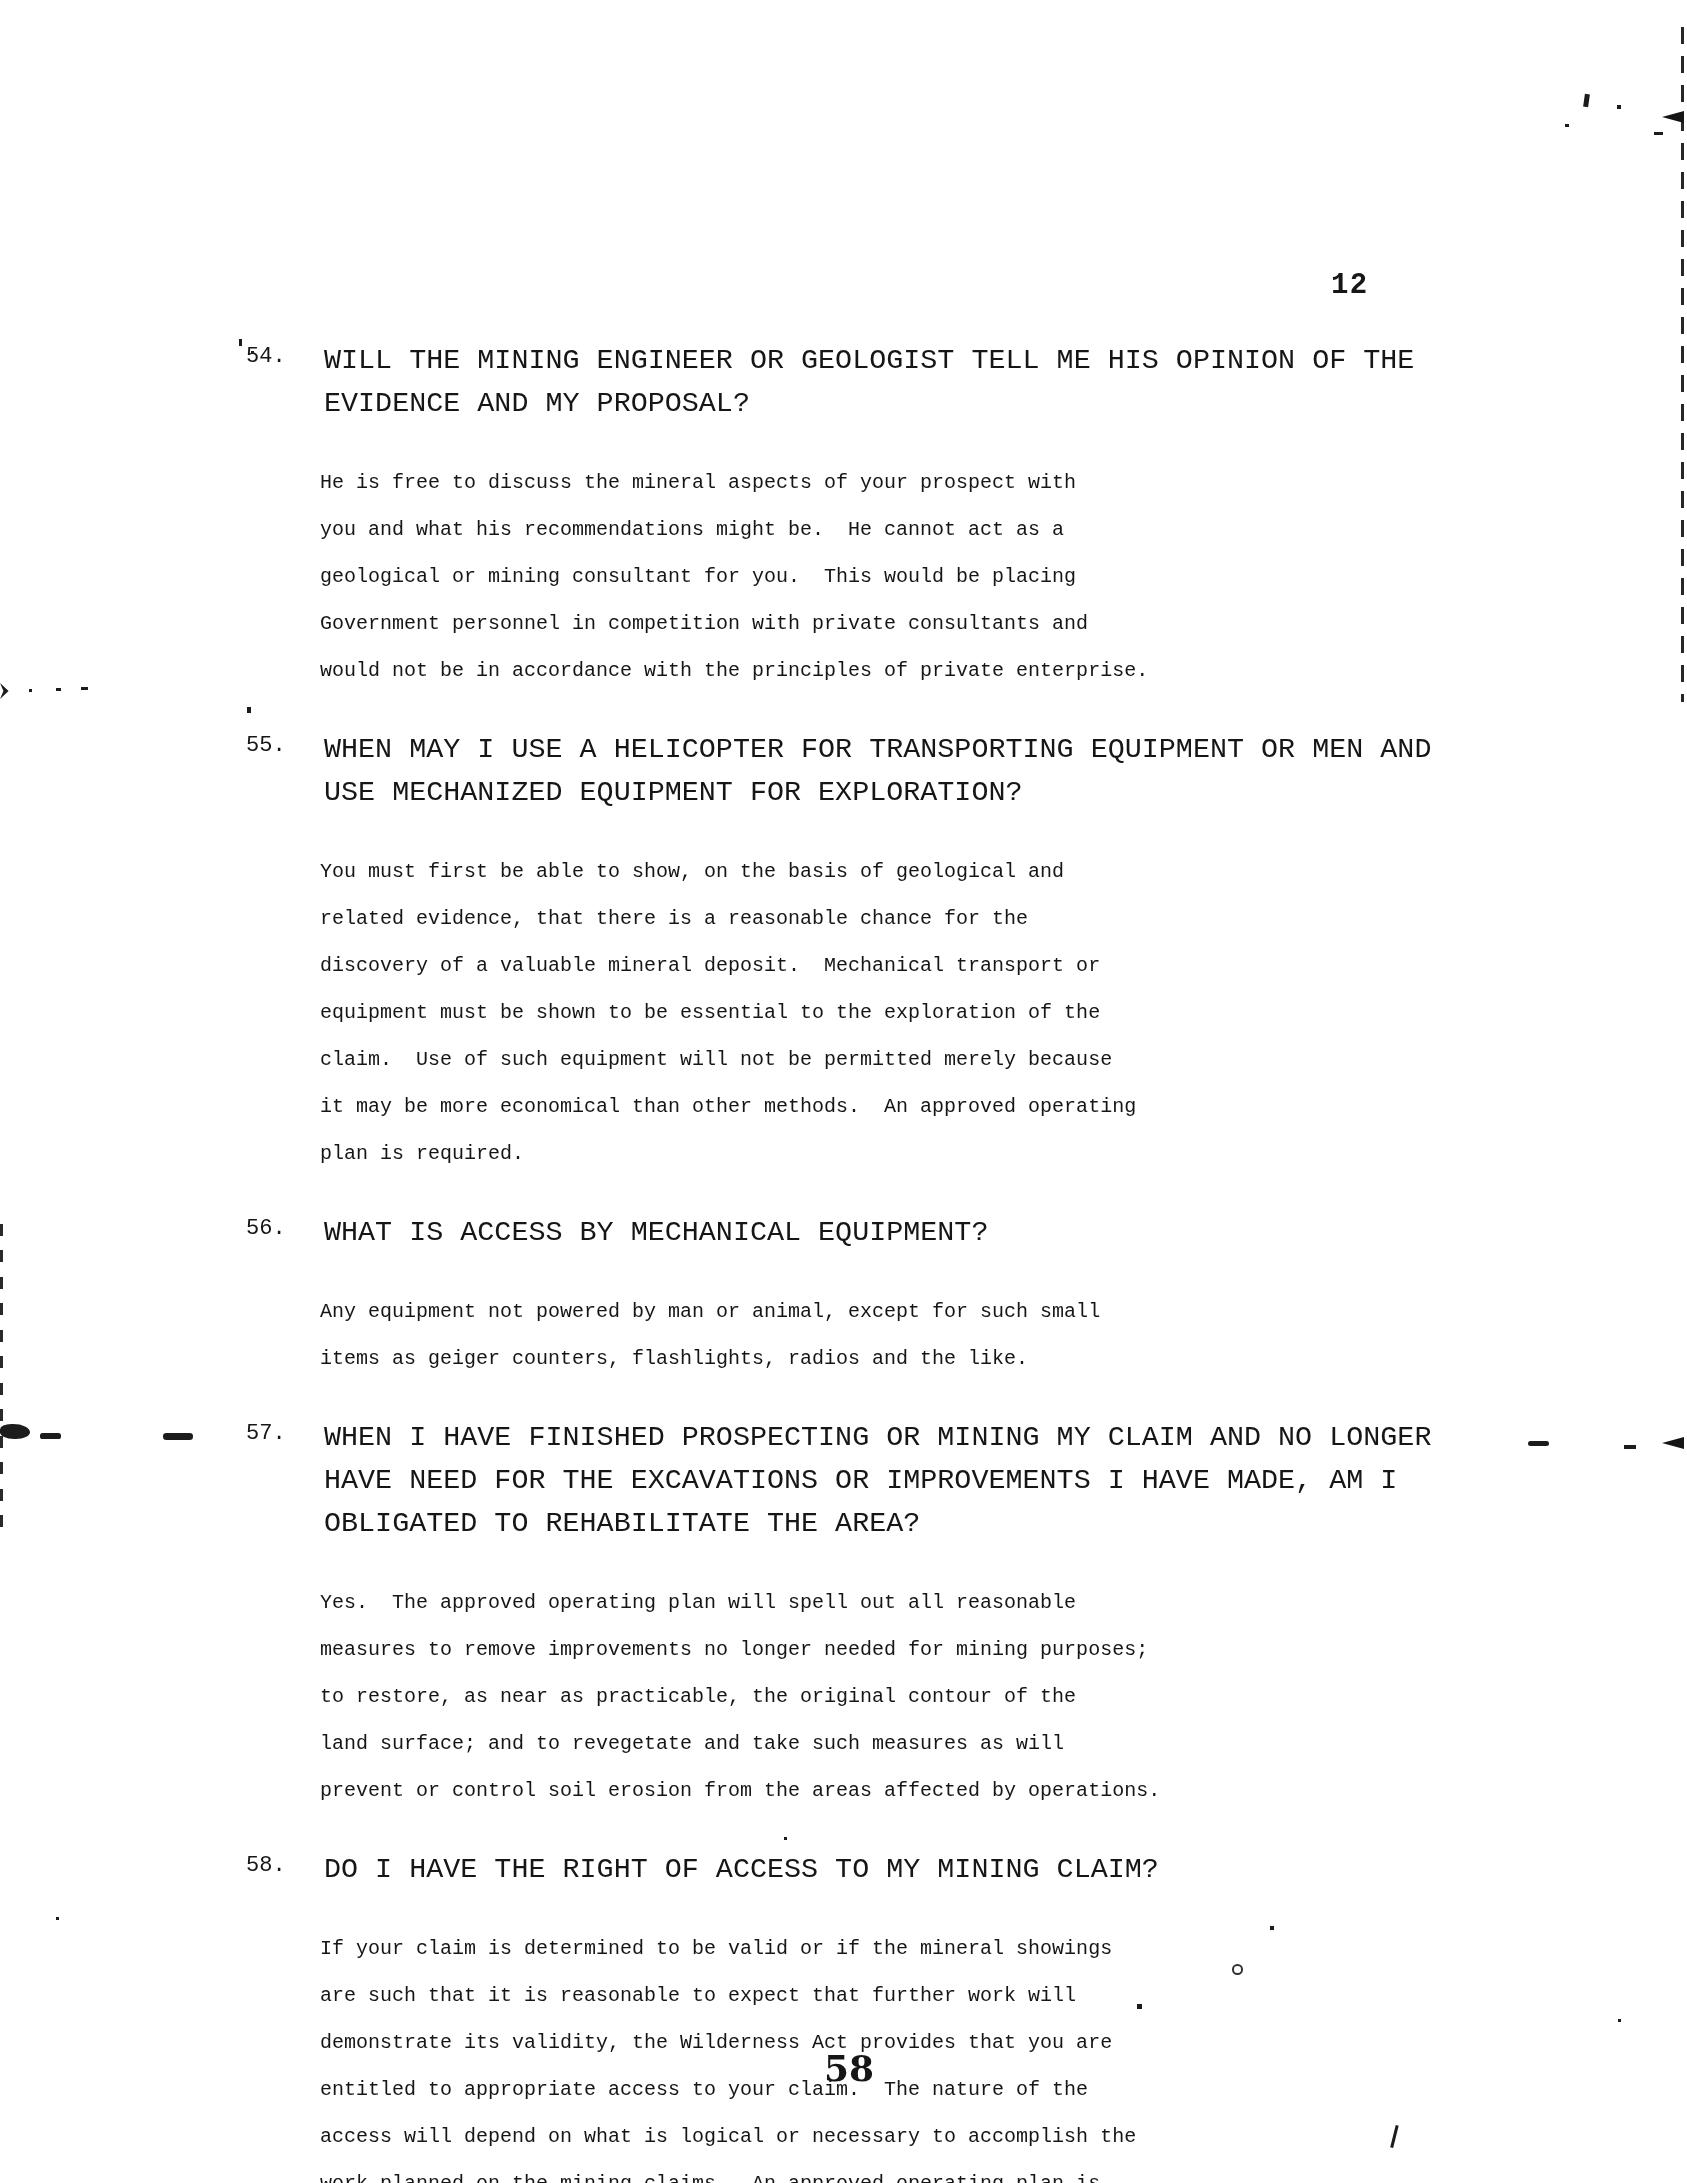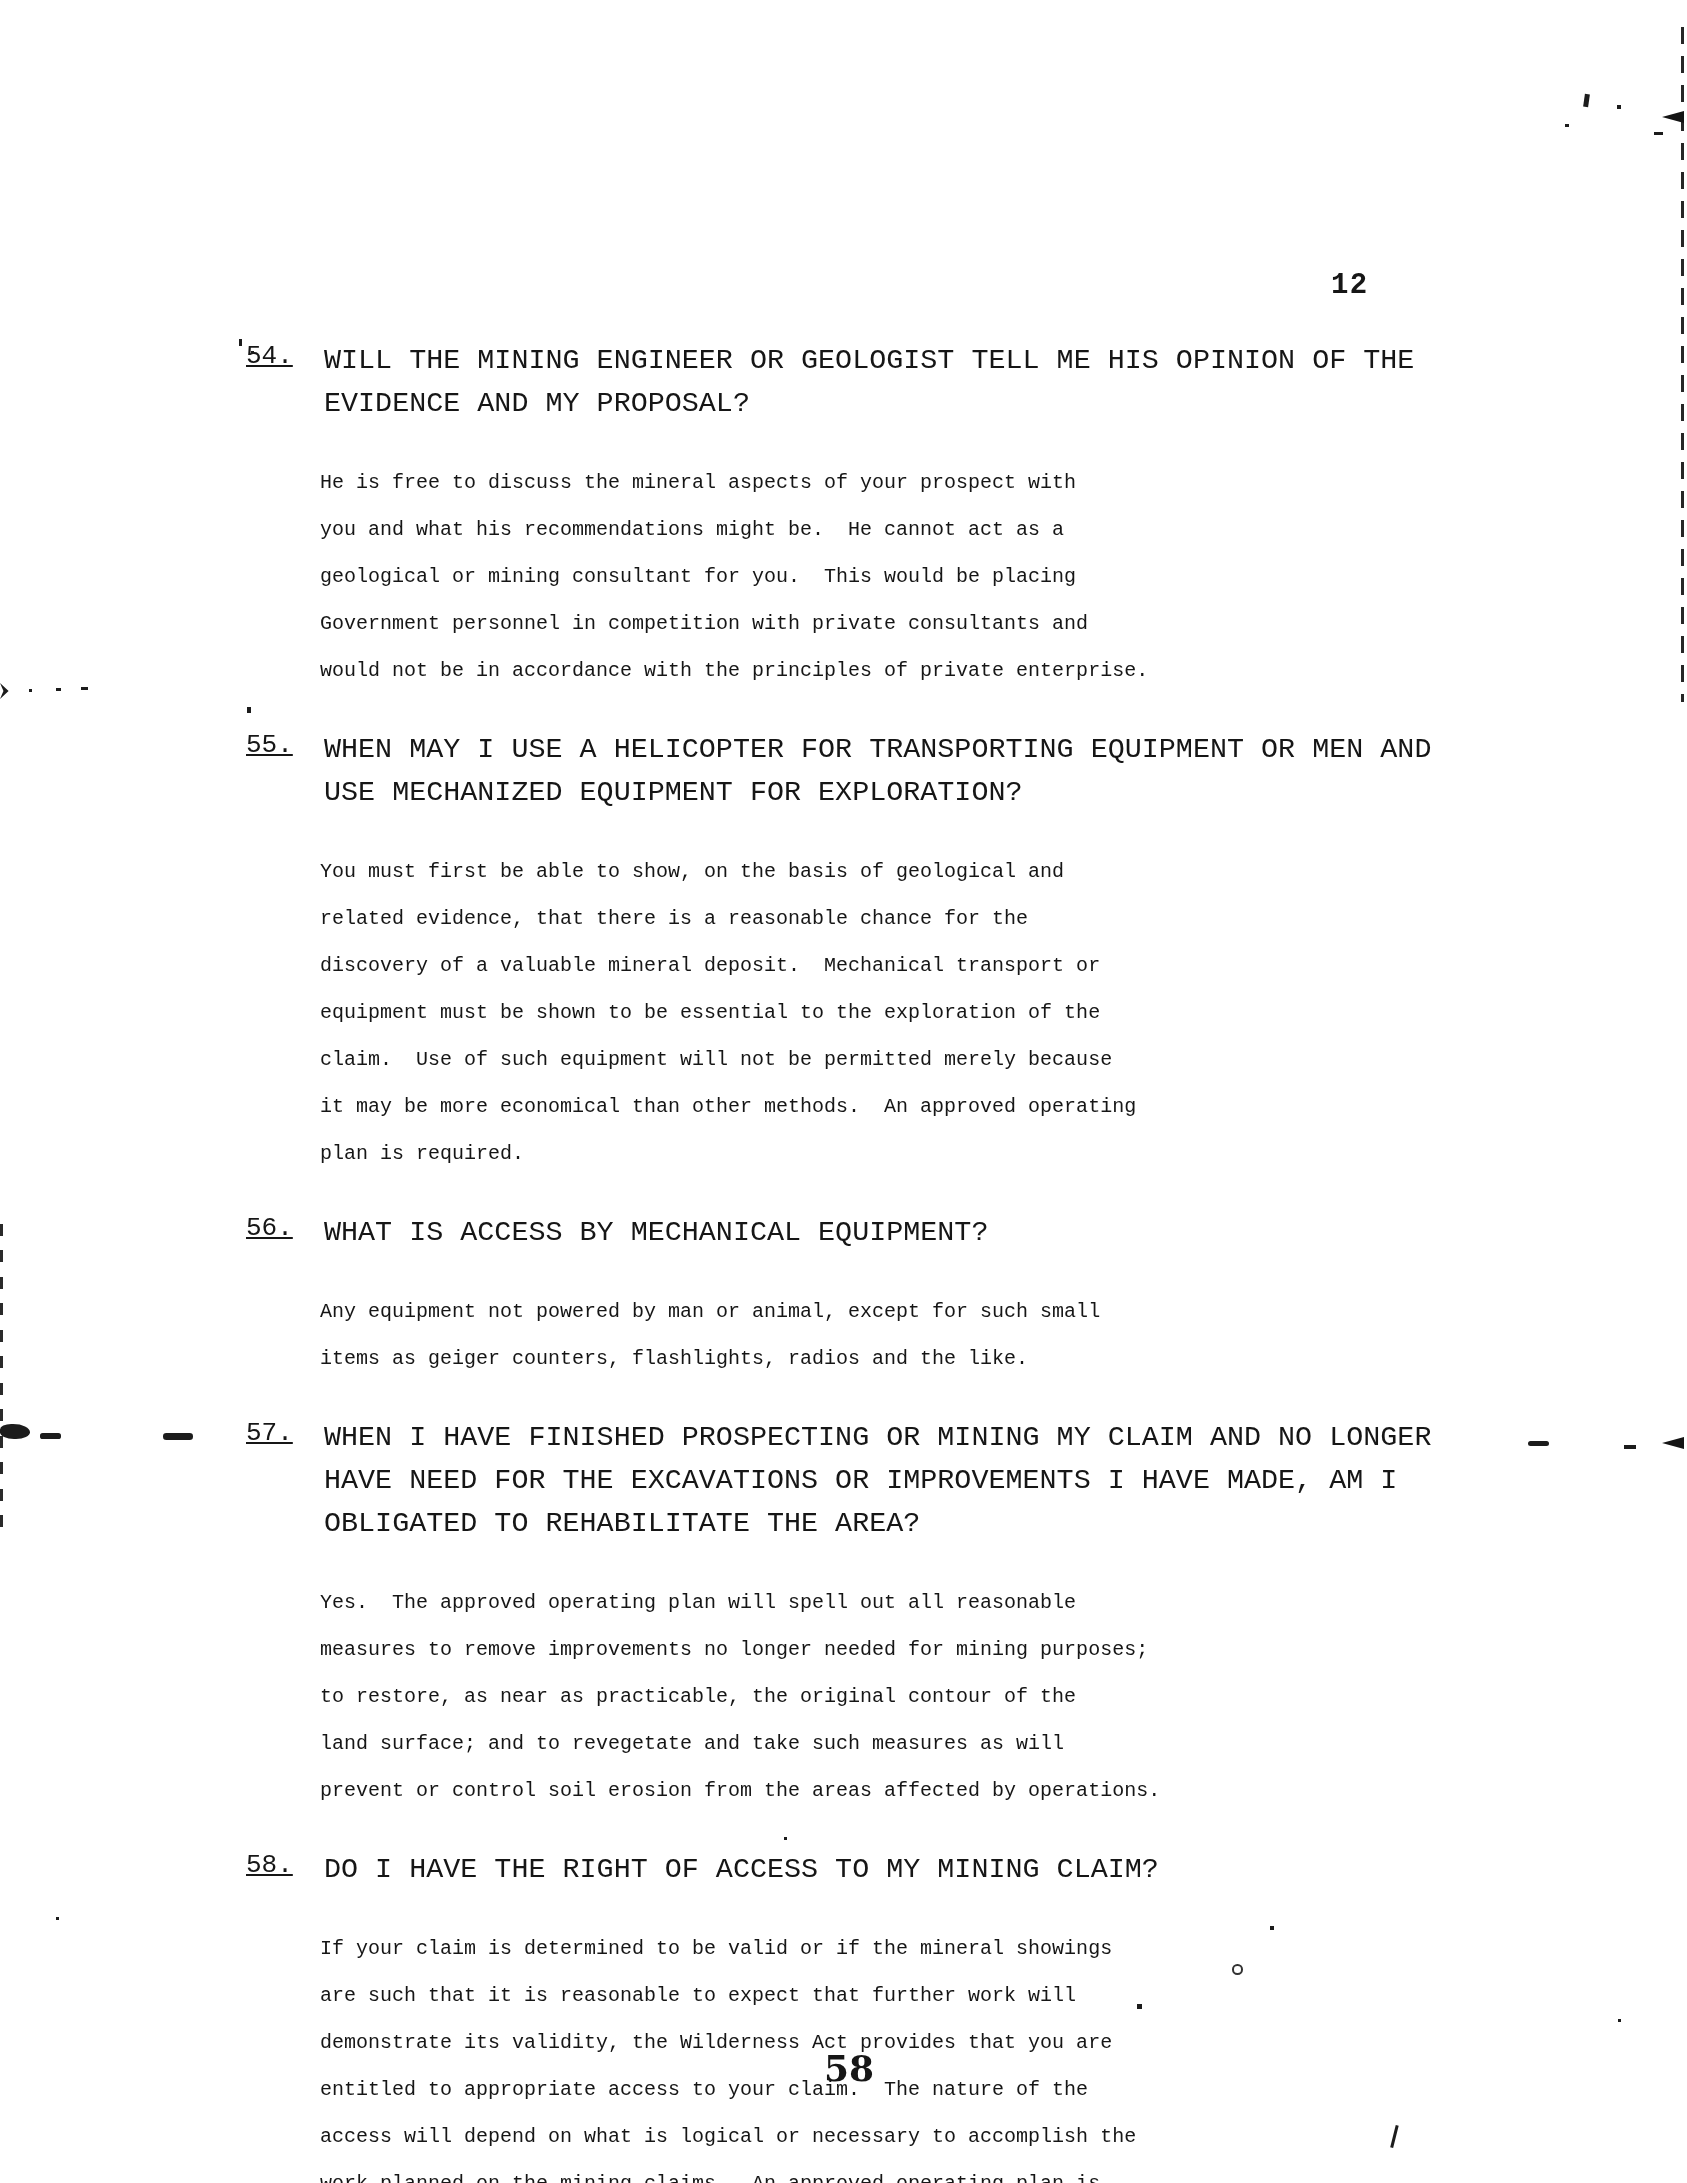--- a/index.html
+++ b/index.html
@@ -35,24 +35,23 @@
     position: absolute;
     left: 246px;
     top: 339px;
     width: 1264px;
   }
   .qa-item { margin: 0; }
   .q-row { display: flex; align-items: flex-start; }
   .q-num {
     flex: 0 0 78px;
     width: 78px;
-    font-size: 26px;
+    font-size: 22px;
     line-height: 35px;
     white-space: pre-wrap;
-    text-decoration: underline;
   }
   .q-text {
     flex: 1 1 auto;
     font-size: 28.4px;
     line-height: 43px;
     white-space: pre-wrap;
     margin-bottom: 34px;
   }
   .answer {
     margin-left: 74px;

